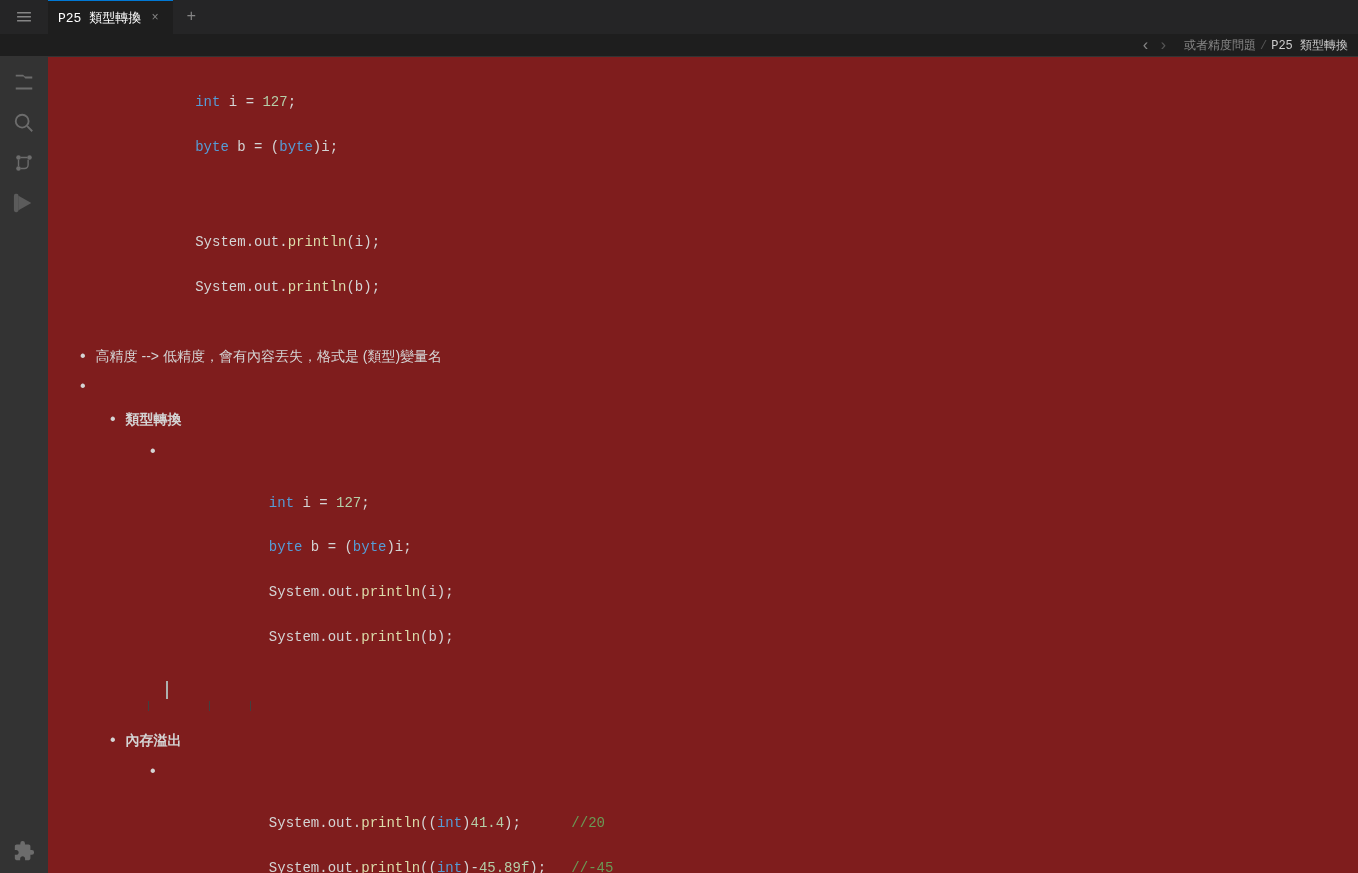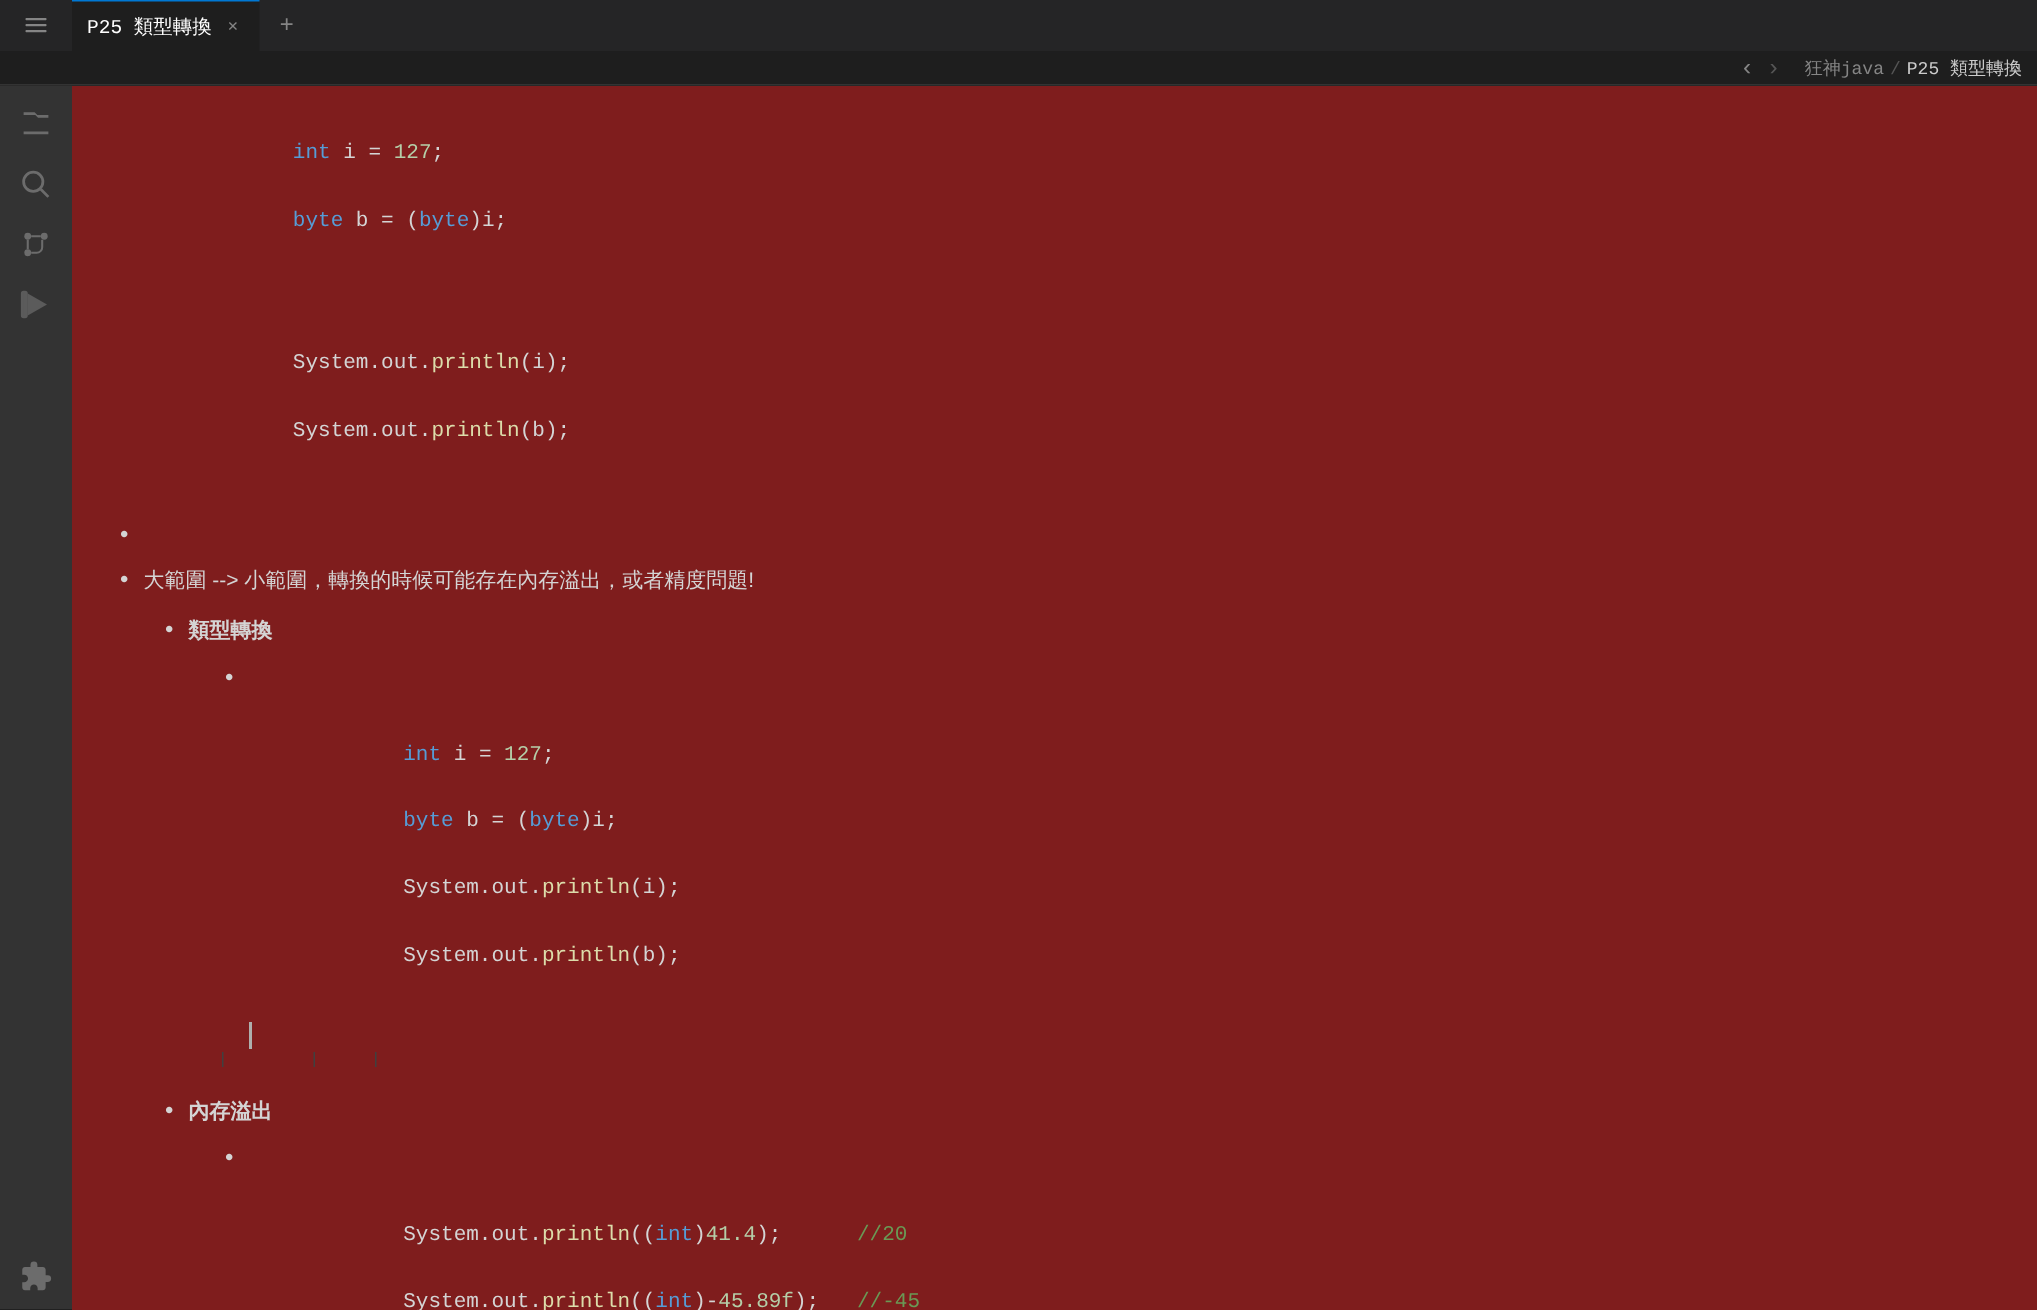--- a/index.html
+++ b/index.html
@@ -211,21 +211,21 @@
   <div class="tab active">
     <span>P25 類型轉換</span>
     <span class="tab-close">×</span>
   </div>
   <div class="tab-add">+</div>
 </div>
 
 <div class="breadcrumb-bar">
   <span style="cursor:pointer; color:#858585; font-size:16px; margin-right:4px;">‹</span>
   <span style="cursor:pointer; color:#555; font-size:16px; margin-right:12px;">›</span>
-  <span style="color:#858585;">狂神java</span>
+  <span style="color:#858585;">或者精度問題</span>
   <span class="breadcrumb-separator">/</span>
   <span style="color:#ccc;">P25 類型轉換</span>
 </div>
 
 <div class="main-layout">
 
   <div class="sidebar-icons">
     <div class="sidebar-icon" title="Explorer">
       <svg width="22" height="22" viewBox="0 0 24 24" fill="currentColor" opacity="0.7">
         <path d="M3 3h8l2 2h8v14H3V3zm0 2v12h18V7h-7.5l-2-2H3z"></path>
@@ -269,25 +269,25 @@
       <div style="height: 16px;"></div>
       <div class="code-block" style="padding-left: 60px; margin-bottom: 4px;">
         <span>System.out.</span><span class="code-method">println</span><span>(i);</span><br>
         <span>System.out.</span><span class="code-method">println</span><span>(b);</span>
       </div>
 
       <div style="height: 20px;"></div>
 
       <div class="line" style="padding-left: 10px; gap: 8px;">
         <span class="bullet-dot">•</span>
+        <span class="bullet-text">高精度 --&gt; 低精度，會有內容丟失，格式是 (類型)變量名</span>
       </div>
 
       <div class="line" style="padding-left: 10px; gap: 8px; margin-top: 4px;">
         <span class="bullet-dot">•</span>
-        <span class="bullet-text">大範圍 --&gt; 小範圍，轉換的時候可能存在內存溢出，或者精度問題!</span>
       </div>
 
       <div style="padding-left: 40px; margin-top: 8px;">
         <div class="line" style="gap: 8px;">
           <span class="bullet-dot">•</span>
           <span class="bullet-text" style="font-weight: bold;">類型轉換</span>
         </div>
 
         <div style="padding-left: 40px; margin-top: 6px;">
 

